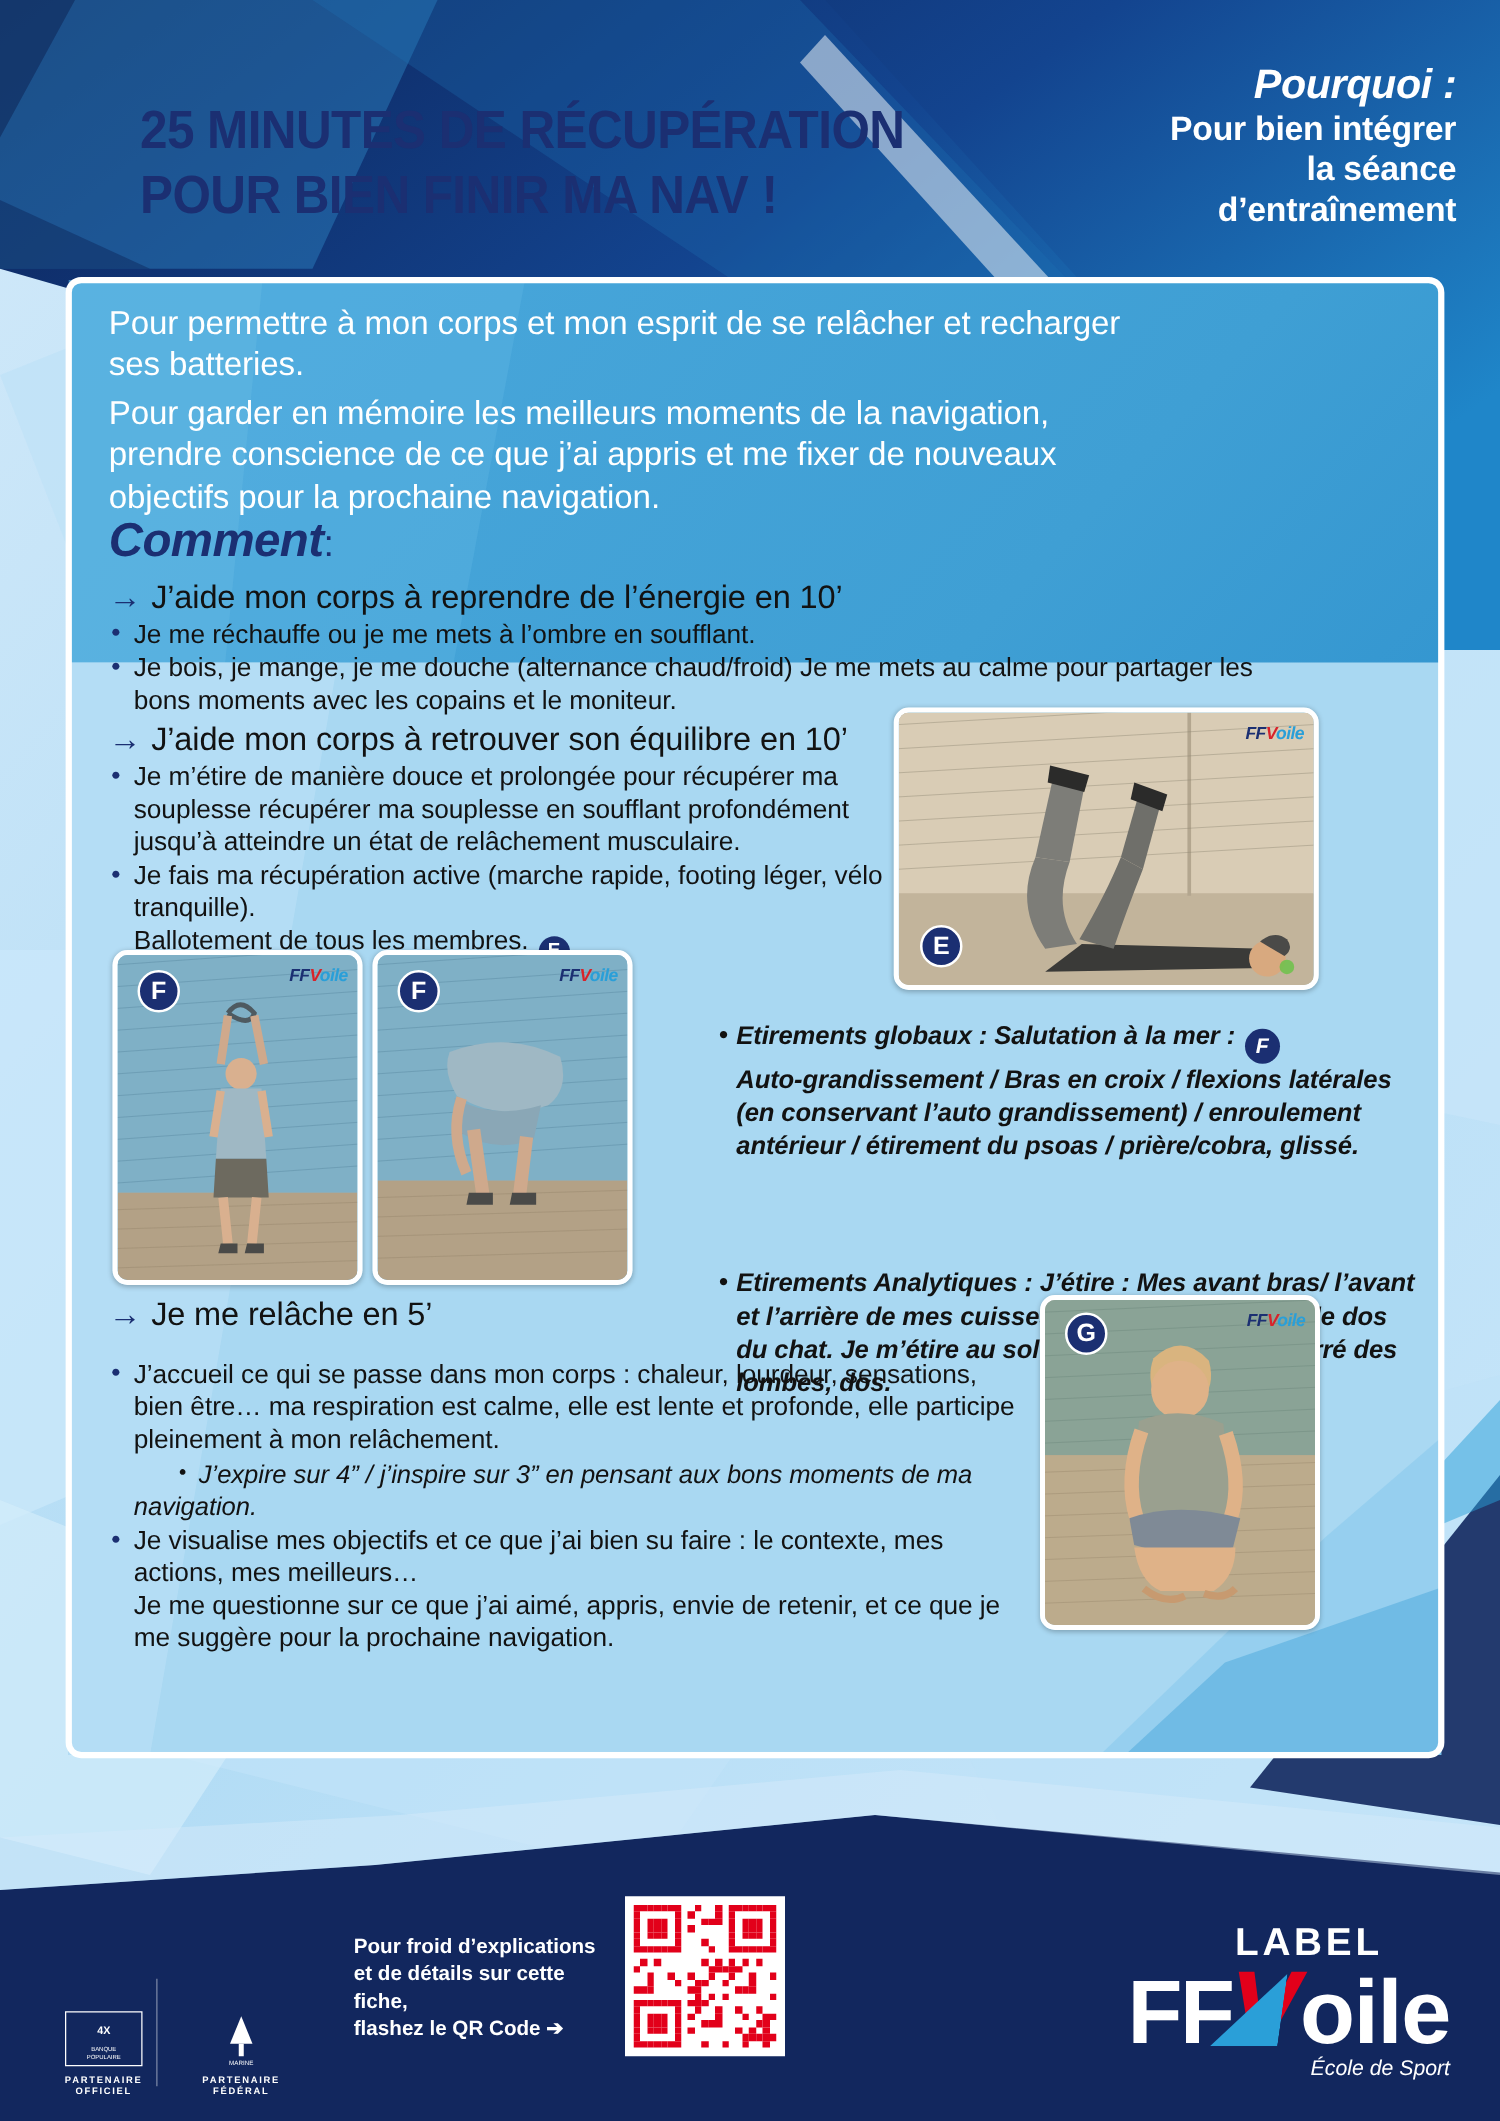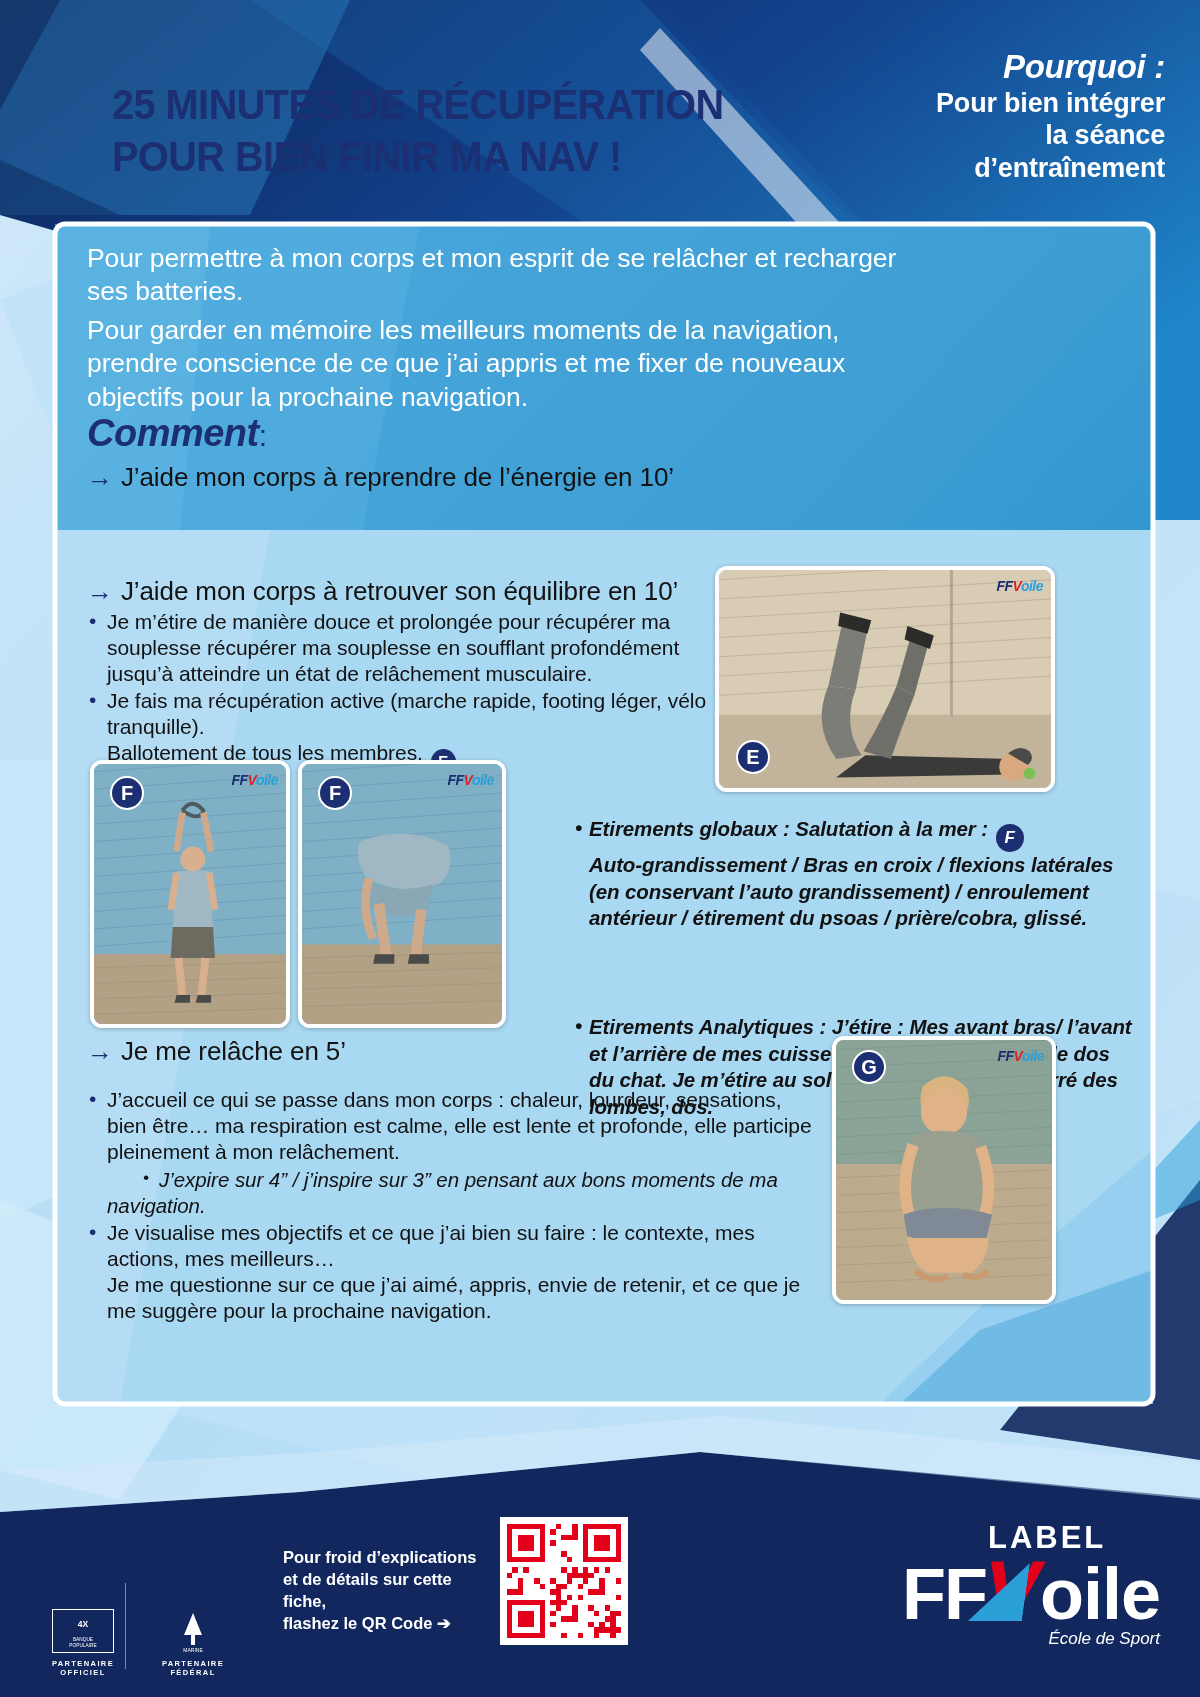--- a/index.html
+++ b/index.html
@@ -136,21 +136,21 @@
   .qr-grid { width: 100%; height: 100%; display: grid; grid-template-columns: repeat(21, 1fr); grid-template-rows: repeat(21, 1fr); }
   .qr-grid i { background: #e2001a; }
 
   .footer-cta {
     position: absolute; left: 283px; bottom: 62px; width: 215px;
     color: #fff; font-weight: bold; font-size: 16.5px; line-height: 1.33;
     font-family: "Liberation Sans Narrow", "Liberation Sans", sans-serif;
     z-index: 10;
   }
 
-  .label-logo { position: absolute; right: 40px; bottom: 48px; z-index: 10; text-align: right; }
+  .label-logo { position: absolute; right: 40px; bottom: 32px; z-index: 10; text-align: right; }
   .label-word {
     color: #fff; font-weight: bold; font-size: 31px; letter-spacing: 3px;
     font-family: "Liberation Sans", sans-serif; text-align: left; margin-left: 86px;
   }
   .logo-row { display: flex; align-items: flex-end; }
   .logo-ff { color: #fff; font-weight: bold; font-size: 72px; font-family: "Liberation Sans", sans-serif; letter-spacing: -2px; line-height: 0.85; }
   .logo-v { color: #e2001a; font-weight: bold; font-size: 84px; font-family: "Liberation Sans", sans-serif; font-style: italic; line-height: 0.82; margin-left: -2px;}
   .logo-oile { color: #fff; font-weight: bold; font-size: 72px; font-family: "Liberation Sans", sans-serif; line-height: 0.85; letter-spacing: -1px;}
   .ecole { color: #fff; font-size: 17px; font-style: italic; margin-top: 4px; }
   .sail {
@@ -252,20 +252,24 @@
   </div>
 
   <div class="comment-head">
     <span>Comment</span><span class="colon">:</span>
   </div>
 
   <div style="position:absolute; left:32px; top:238px; width:960px;">
     <div class="sec-head">
       <span class="arrow">→</span><span>J’aide mon corps à reprendre de l’énergie en 10’</span>
     </div>
+    <ul class="bl">
+      <li>Je me réchauffe ou je me mets à l’ombre en soufflant.</li>
+      <li>Je bois, je mange, je me douche (alternance chaud/froid) Je me mets au calme pour partager les bons moments avec les copains et le moniteur.</li>
+    </ul>
   </div>
 
   <div style="position:absolute; left:32px; top:352px; width:620px;">
     <div class="sec-head">
       <span class="arrow">→</span><span>J’aide mon corps à retrouver son équilibre en 10’</span>
     </div>
     <ul class="bl">
       <li>Je m’étire de manière douce et prolongée pour récupérer ma souplesse récupérer ma souplesse en soufflant profondément jusqu’à atteindre un état de relâchement musculaire.</li>
       <li>
         <span>Je fais ma récupération active (marche rapide, footing léger, vélo tranquille).</span><br>

